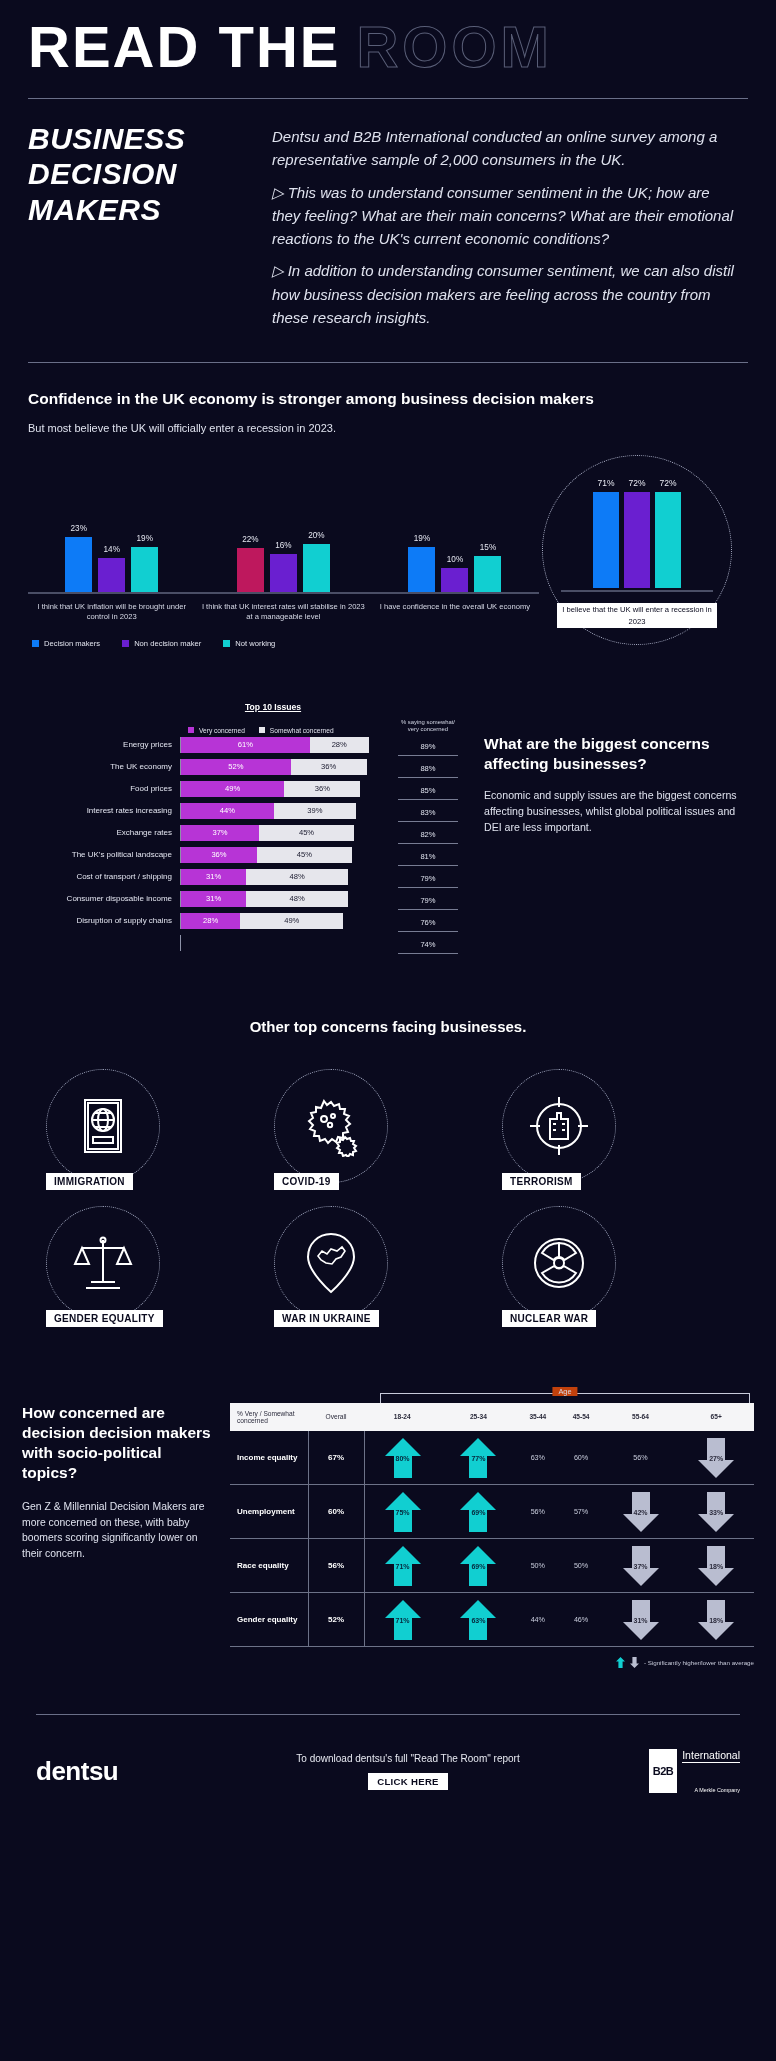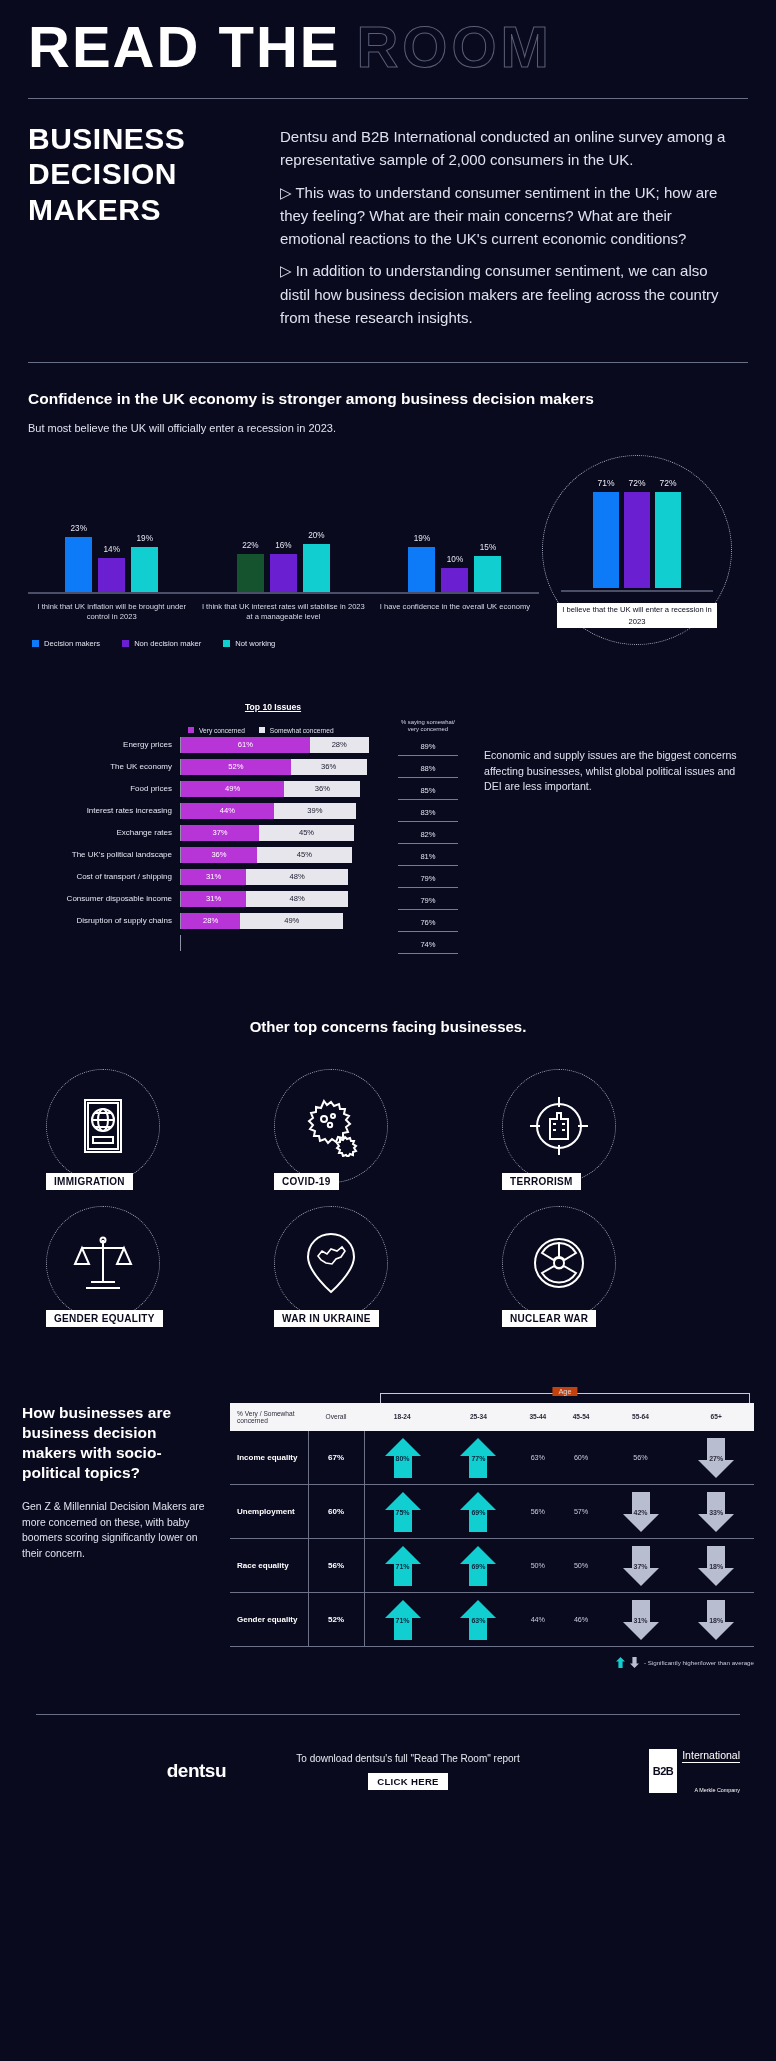--- a/index.html
+++ b/index.html
@@ -18,21 +18,21 @@
   .mast-row { display: flex; align-items: baseline; gap: 16px; }
   .mast-solid {
     font-size: 58px; font-weight: 700; letter-spacing: 2px; color: #fff; line-height: 1;
   }
   .mast-outline {
     font-size: 58px; font-weight: 700; letter-spacing: 4px; line-height: 1;
     color: transparent; -webkit-text-stroke: 1px #5a5f78;
   }
   .rule { height: 1px; background: #6a6f88; margin: 22px 28px 0 28px; }
 
-  .intro { display: flex; gap: 34px; padding: 22px 36px 0 28px; }
+  .intro { display: flex; gap: 26px; padding: 22px 36px 0 28px; font-style: italic; }
   .intro-title {
     font-size: 30px; font-weight: 700; line-height: 1.18; letter-spacing: 0.5px;
     width: 210px; flex: 0 0 210px;
   }
   .intro-body { flex: 1; padding-top: 4px; }
   .intro-body p { font-size: 15px; line-height: 1.55; color: #dfe2ee; margin-bottom: 9px; margin-left: 8px; }
 
   .rule2 { height: 1px; background: #6a6f88; margin: 24px 28px 0 28px; }
 
   
@@ -169,21 +169,21 @@
   }
   .arw.up b { color: #06283d; }
   .arw.down b { color: #2b2b3c; }
 
   .tbl-note { display: flex; align-items: center; justify-content: flex-end; gap: 5px; margin-top: 10px; font-size: 6.2px; color: #c7cada; }
   .tbl-note svg { display: block; }
 
   
   .footrule { height: 1px; background: #6a6f88; margin: 46px 36px 0 36px; }
   .footer { display: flex; align-items: center; padding: 34px 36px 0 36px; }
-  .dentsu { font-size: 19px; font-weight: 700; letter-spacing: -0.5px; width: 190px; text-align: right; }
+  .dentsu { font-size: 26px; font-weight: 700; letter-spacing: -0.5px; width: 190px; }
   .foot-mid { flex: 1; text-align: center; }
   .foot-mid p { font-size: 10px; color: #e7e9f1; }
   .clickhere {
     display: inline-block; background: #fff; color: #0a0a1e; font-size: 9.6px; font-weight: 700;
     padding: 3px 9px; margin-top: 9px; letter-spacing: 0.3px;
   }
   .b2b { display: flex; align-items: stretch; gap: 5px; width: 150px; justify-content: flex-end; }
   .b2b-mark {
     background: #fff; color: #0a0a1e; font-size: 11px; font-weight: 700;
     padding: 6px 4px; display: flex; align-items: center; letter-spacing: -0.5px;
@@ -231,21 +231,21 @@
               </div>
               <div class="bar" style="height: 45.3077px; background: rgb(17, 207, 209);">
                 <span>19%</span>
               </div>
             </div>
             <div class="axis"></div>
             <div class="cat">I think that UK inflation will be brought under control in 2023</div>
           </div>
           <div class="grp wide">
             <div class="bars">
-              <div class="bar" style="height: 38px; background: #14532d;">
+              <div class="bar" style="height: 44px; background: #be185d;">
                 <span>22%</span>
               </div>
               <div class="bar" style="height: 38.1538px; background: rgb(106, 31, 208);">
                 <span>16%</span>
               </div>
               <div class="bar" style="height: 47.6923px; background: rgb(17, 207, 209);">
                 <span>20%</span>
               </div>
             </div>
             <div class="axis"></div>
@@ -395,20 +395,21 @@
           </div>
           <div class="t10-row">
             <div class="t10-cat"></div>
             <div class="t10-bars" style="border-left:1px solid #8d92a8"></div>
             <div class="t10-tot">74%</div>
           </div>
         </div>
     </div>
 
     <div class="sec2-text">
+      <h2>What are the biggest concerns affecting businesses?</h2>
       <p>Economic and supply issues are the biggest concerns affecting businesses, whilst global political issues and DEI are less important.</p>
     </div>
   </div>
 
   <div class="sec3">
     <h2>Other top concerns facing businesses.</h2>
     <div class="icon-grid" id="icon-grid">
         <div class="icon-cell">
           <div class="icon-circle">
             <svg width="56" height="60" viewBox="0 0 56 60" fill="none" stroke="#fff" stroke-width="2">
@@ -486,21 +487,21 @@
               <path d="M24.8 27 A6 6 0 0 1 30 24 L30 10 A20 20 0 0 0 13 20z"></path>
             </svg>
           </div>
           <div class="icon-caption">NUCLEAR WAR</div>
         </div>
       </div>
   </div>
 
   <div class="sec4">
     <div class="sec4-text">
-      <h2>How businesses are business decision makers with socio-political topics?</h2>
+      <h2>How concerned are decision decision makers with socio-political topics?</h2>
       <p>Gen Z &amp; Millennial Decision Makers are more concerned on these, with baby boomers scoring significantly lower on their concern.</p>
     </div>
     <div class="tbl-wrap">
       <div class="agebar">
         <div class="bracket"></div>
         <div class="agelbl">Age</div>
       </div>
       <table class="tbl">
         <thead>
           <tr id="tbl-head-row">

